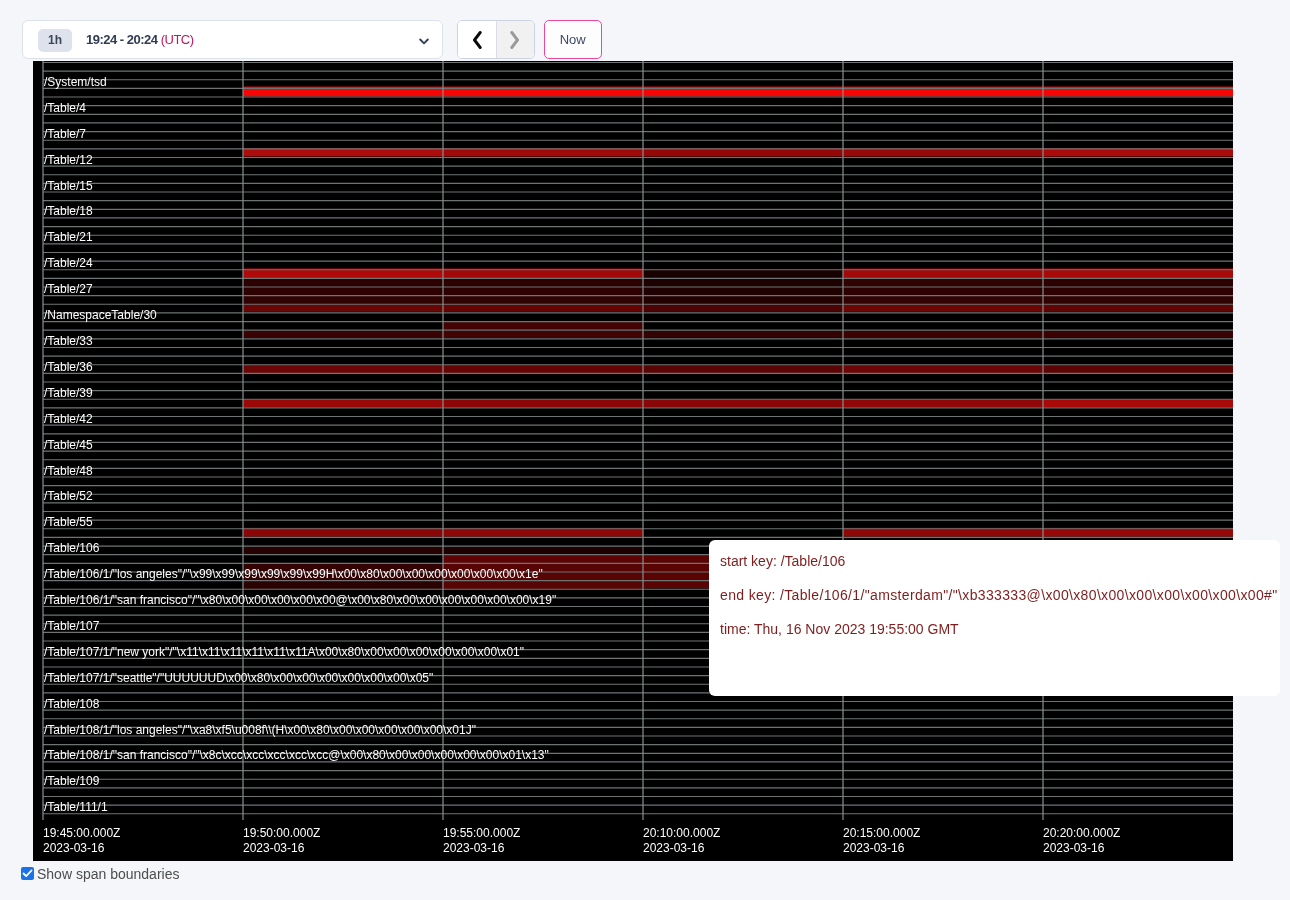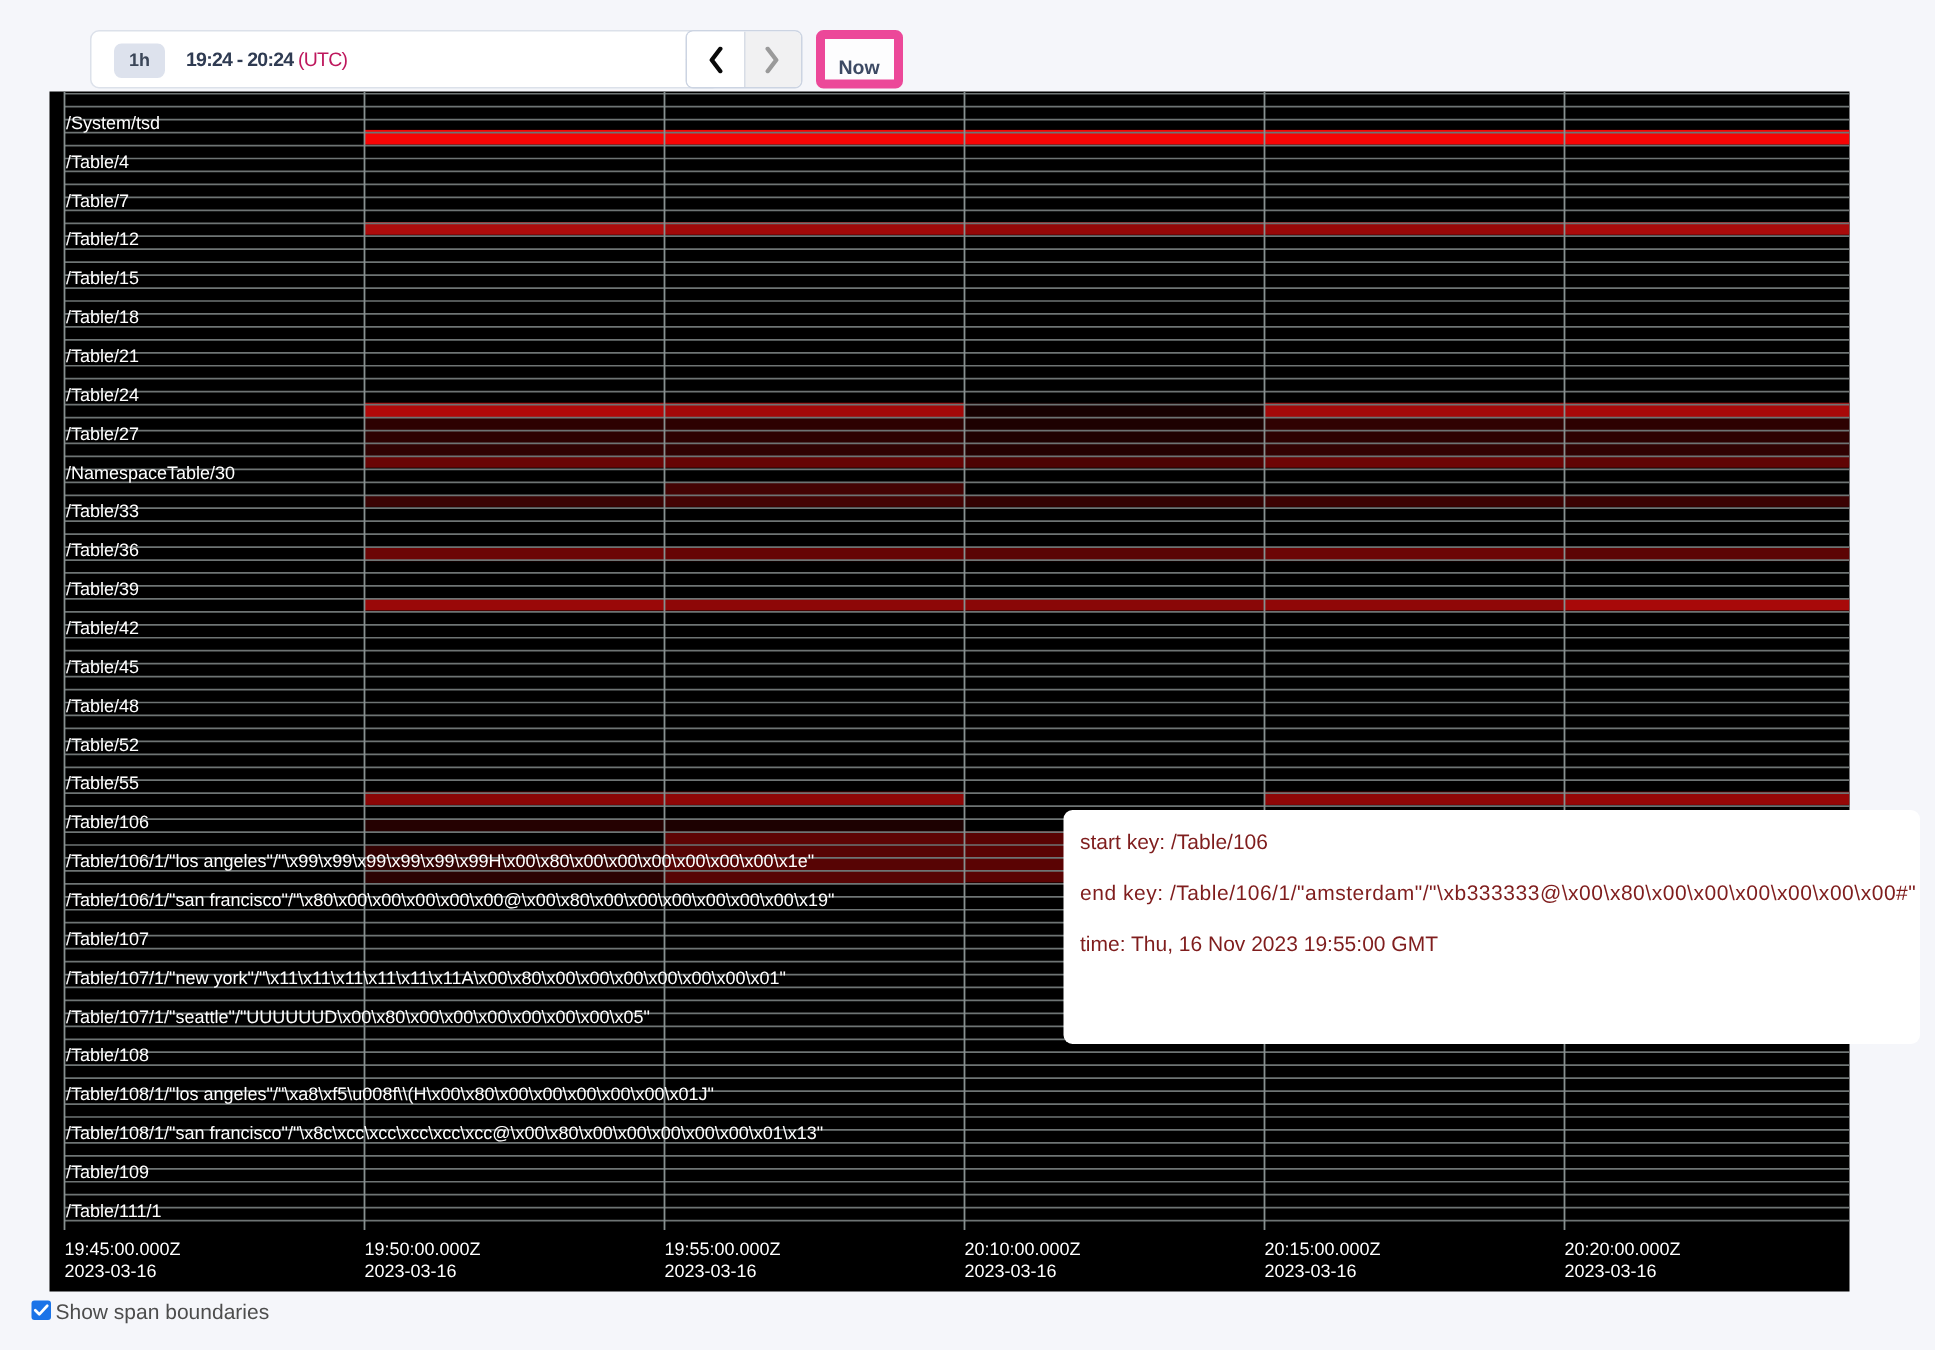--- a/index.html
+++ b/index.html
@@ -1,29 +1,29 @@
 <!DOCTYPE html>
 <html><head>
 <meta charset="utf-8">
 <style>
 * { margin:0; padding:0; box-sizing:border-box; }
 html,body { width:1290px; height:900px; background:#f5f6fa; font-family:"Liberation Sans",sans-serif; overflow:hidden; }
 .selector { position:absolute; left:21.5px; top:20px; width:421.5px; height:38.5px; background:#fff;
-  border:1px solid #dce1ea; border-radius:6px;margin-left:38px; }
+  border:1px solid #dce1ea; border-radius:6px; }
 .badge { position:absolute; left:15.5px; top:7.5px; width:34px; height:23px; background:#dde2ed; border-radius:5px;
   font-size:12px; font-weight:bold; color:#3b4658; text-align:center; line-height:23px; }
 .trange { position:absolute; left:63.5px; top:0; height:38.5px; line-height:38.5px; font-size:13px; font-weight:bold; color:#2f3b52; letter-spacing:-0.5px; }
 .trange .utc { font-weight:normal; color:#be185d; }
 .selchev { position:absolute; right:13.5px; top:16.5px; }
 .btngroup { position:absolute; left:456.5px; top:20px; width:78.5px; height:39px; border:1px solid #ccd4e2;
   border-radius:5px; overflow:hidden; display:flex; background:#fff; }
 .btnprev { width:39px; height:100%; background:#fff; display:flex; align-items:center; justify-content:center; }
 .btnnext { width:39.5px; height:100%; background:#f1f1f2; border-left:1px solid #d8dde6; display:flex; align-items:center; justify-content:center; }
-.nowbtn { position:absolute; left:543.5px; top:20px; width:58.5px; height:39px; background:#fdfdfe; border:6px solid #ec4899;
-  border-radius:5px; font-size:13px; font-weight:bold; color:#3d4a64; text-align:center; line-height:37px; }
+.nowbtn { position:absolute; left:543.5px; top:20px; width:58.5px; height:39px; background:#fdfdfe; border:1px solid #ec4899;
+  border-radius:5px; font-size:13px; font-weight:normal; color:#3d4a64; text-align:center; line-height:37px; }
 .canvas { position:absolute; left:21px; top:61px; width:1200px; height:800px; background:#000;margin-left:12px; }
 .lbl { font-size:12px; fill:#fff; }
 .ax { font-size:12px; fill:#fff; }
 .tooltip { position:absolute; left:709px; top:540px; width:571px; height:155.5px; background:#fff; border-radius:6px;
   font-size:14px; color:#7f1d1d; padding:3.5px 0 0 11px; line-height:34px; white-space:nowrap; overflow:hidden; }
 .ek { letter-spacing:0.35px; }
 .checkrow { position:absolute; left:21px; top:866px; height:16px; font-size:14px; color:#4d4d4d; }
 .cbx { position:absolute; left:0; top:1px; width:13px; height:13px; background:#1a73e8; border-radius:2px; }
 .cbtext { position:absolute; left:16px; top:0; white-space:nowrap; }
 </style>

